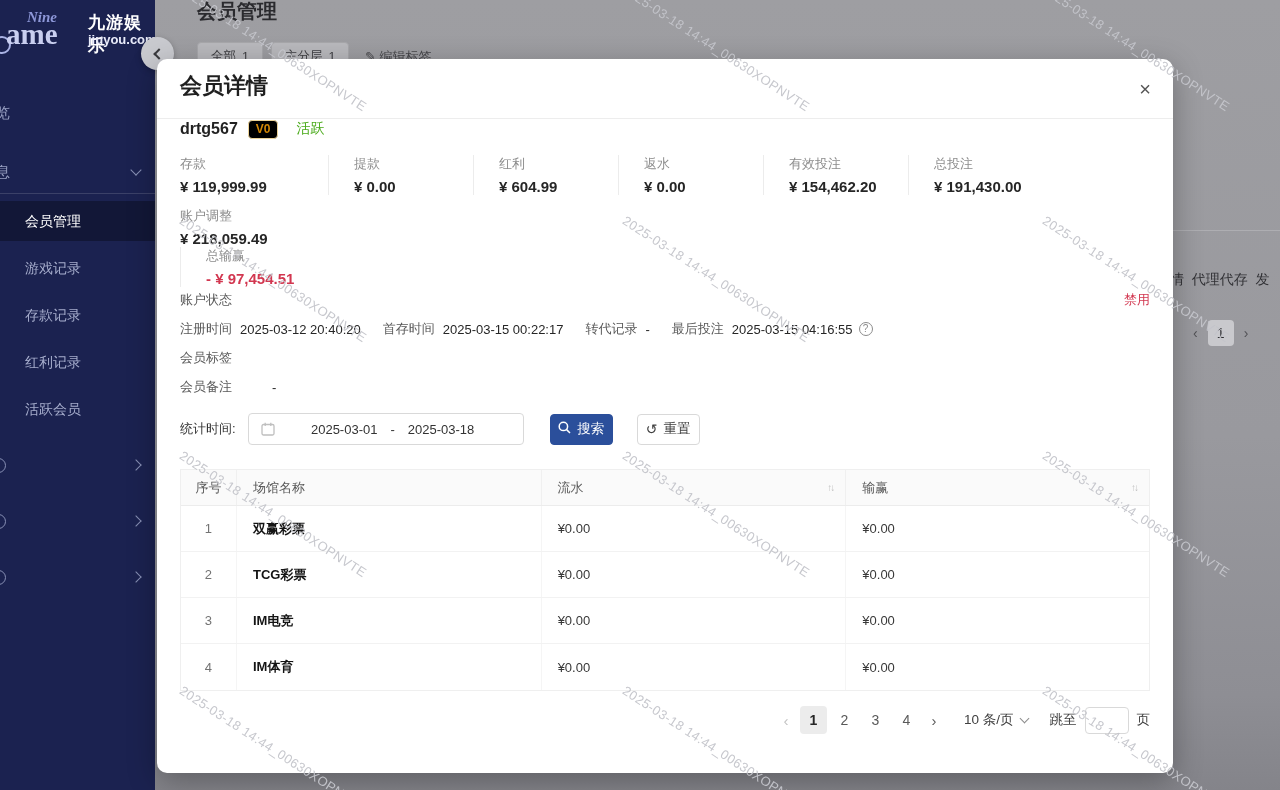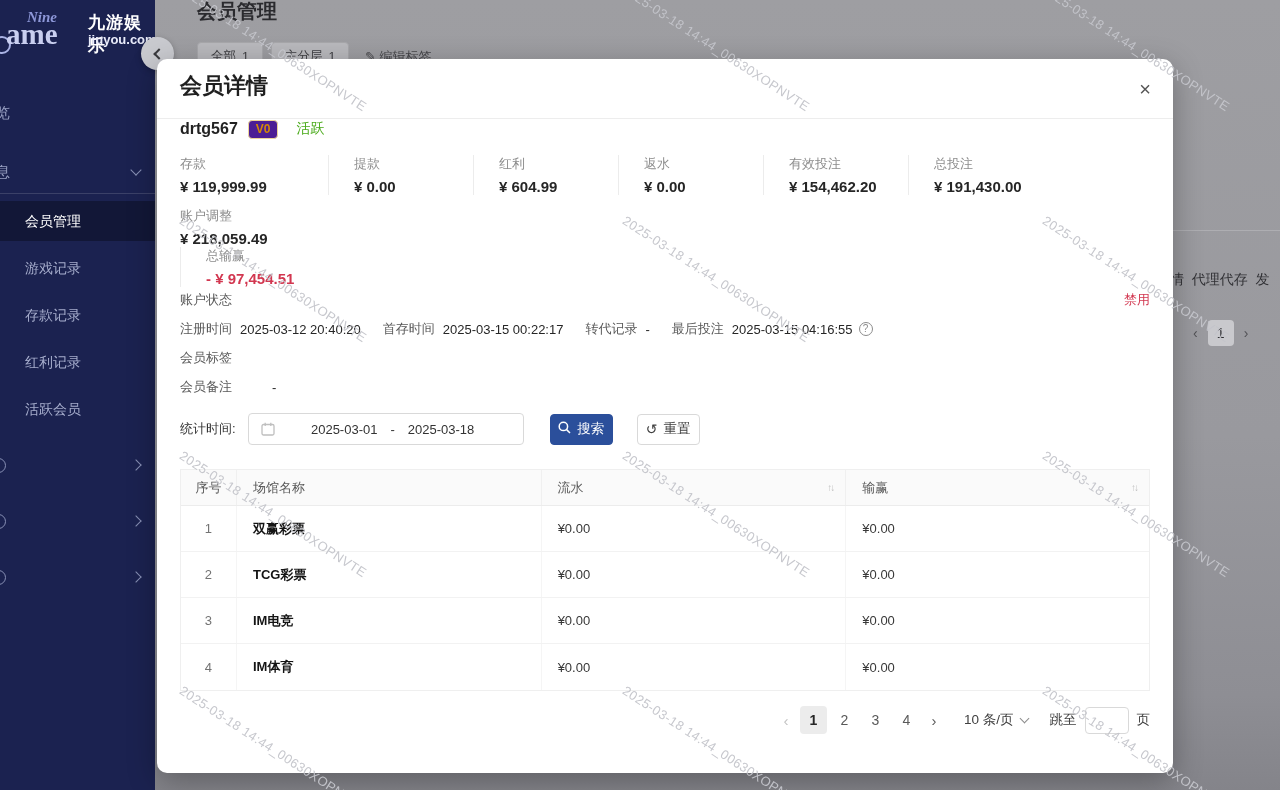--- a/index.html
+++ b/index.html
@@ -45,21 +45,21 @@
 
   
   .modal { position:absolute; left:157px; top:59px; width:1016px; height:714px; background:#ffffff; border-radius:10px; box-shadow:0 8px 30px rgba(0,0,0,0.30); z-index:10; }
   .modal-title { position:absolute; left:23px; top:12px; font-size:22px; font-weight:bold; color:#1f1f1f; }
   .modal-close { position:absolute; top:20px; right:22px; border:none; background:none; font-size:20px; color:#555; cursor:pointer; line-height:1; }
   .modal-divider { position:absolute; left:0; top:59px; width:100%; border-top:1px solid #ededed; }
   .modal-body { position:absolute; left:23px; right:23px; top:59px; }
 
   .member-row { height:22px; display:flex; align-items:center; }
   .member-name { font-size:16px; font-weight:bold; color:#222; }
-  .vip-badge { margin-left:10px; padding:1px 7px 2px; border-radius:4px; background:#4c1d95; border:1px solid #edd49a; color:var(--badge_orange,#d48806); font-size:12px; font-weight:bold;text-align:right; }
+  .vip-badge { margin-left:10px; padding:1px 7px 2px; border-radius:4px; background:#000000; border:1px solid #edd49a; color:var(--badge_orange,#d48806); font-size:12px; font-weight:bold;text-align:right; }
   .member-status { margin-left:18px; font-size:14px; color:var(--status_green,#49aa19); }
 
   .stats-row { display:flex; margin-top:15px; }
   .stats-row.second { margin-top:12px;flex-direction:column; }
   .stat-col { width:145px; }
   .stat-col.first { width:148px; }
   .stat-col:not(.first) { border-left:1px solid #ececec; padding-left:25px; }
   .stat-label { font-size:13px; color:#8c8c8c; }
   .stat-value { margin-top:5px; font-size:15px; font-weight:bold; color:#262626; }
   .stat-value.neg { color:var(--status_red,#d23750); }

